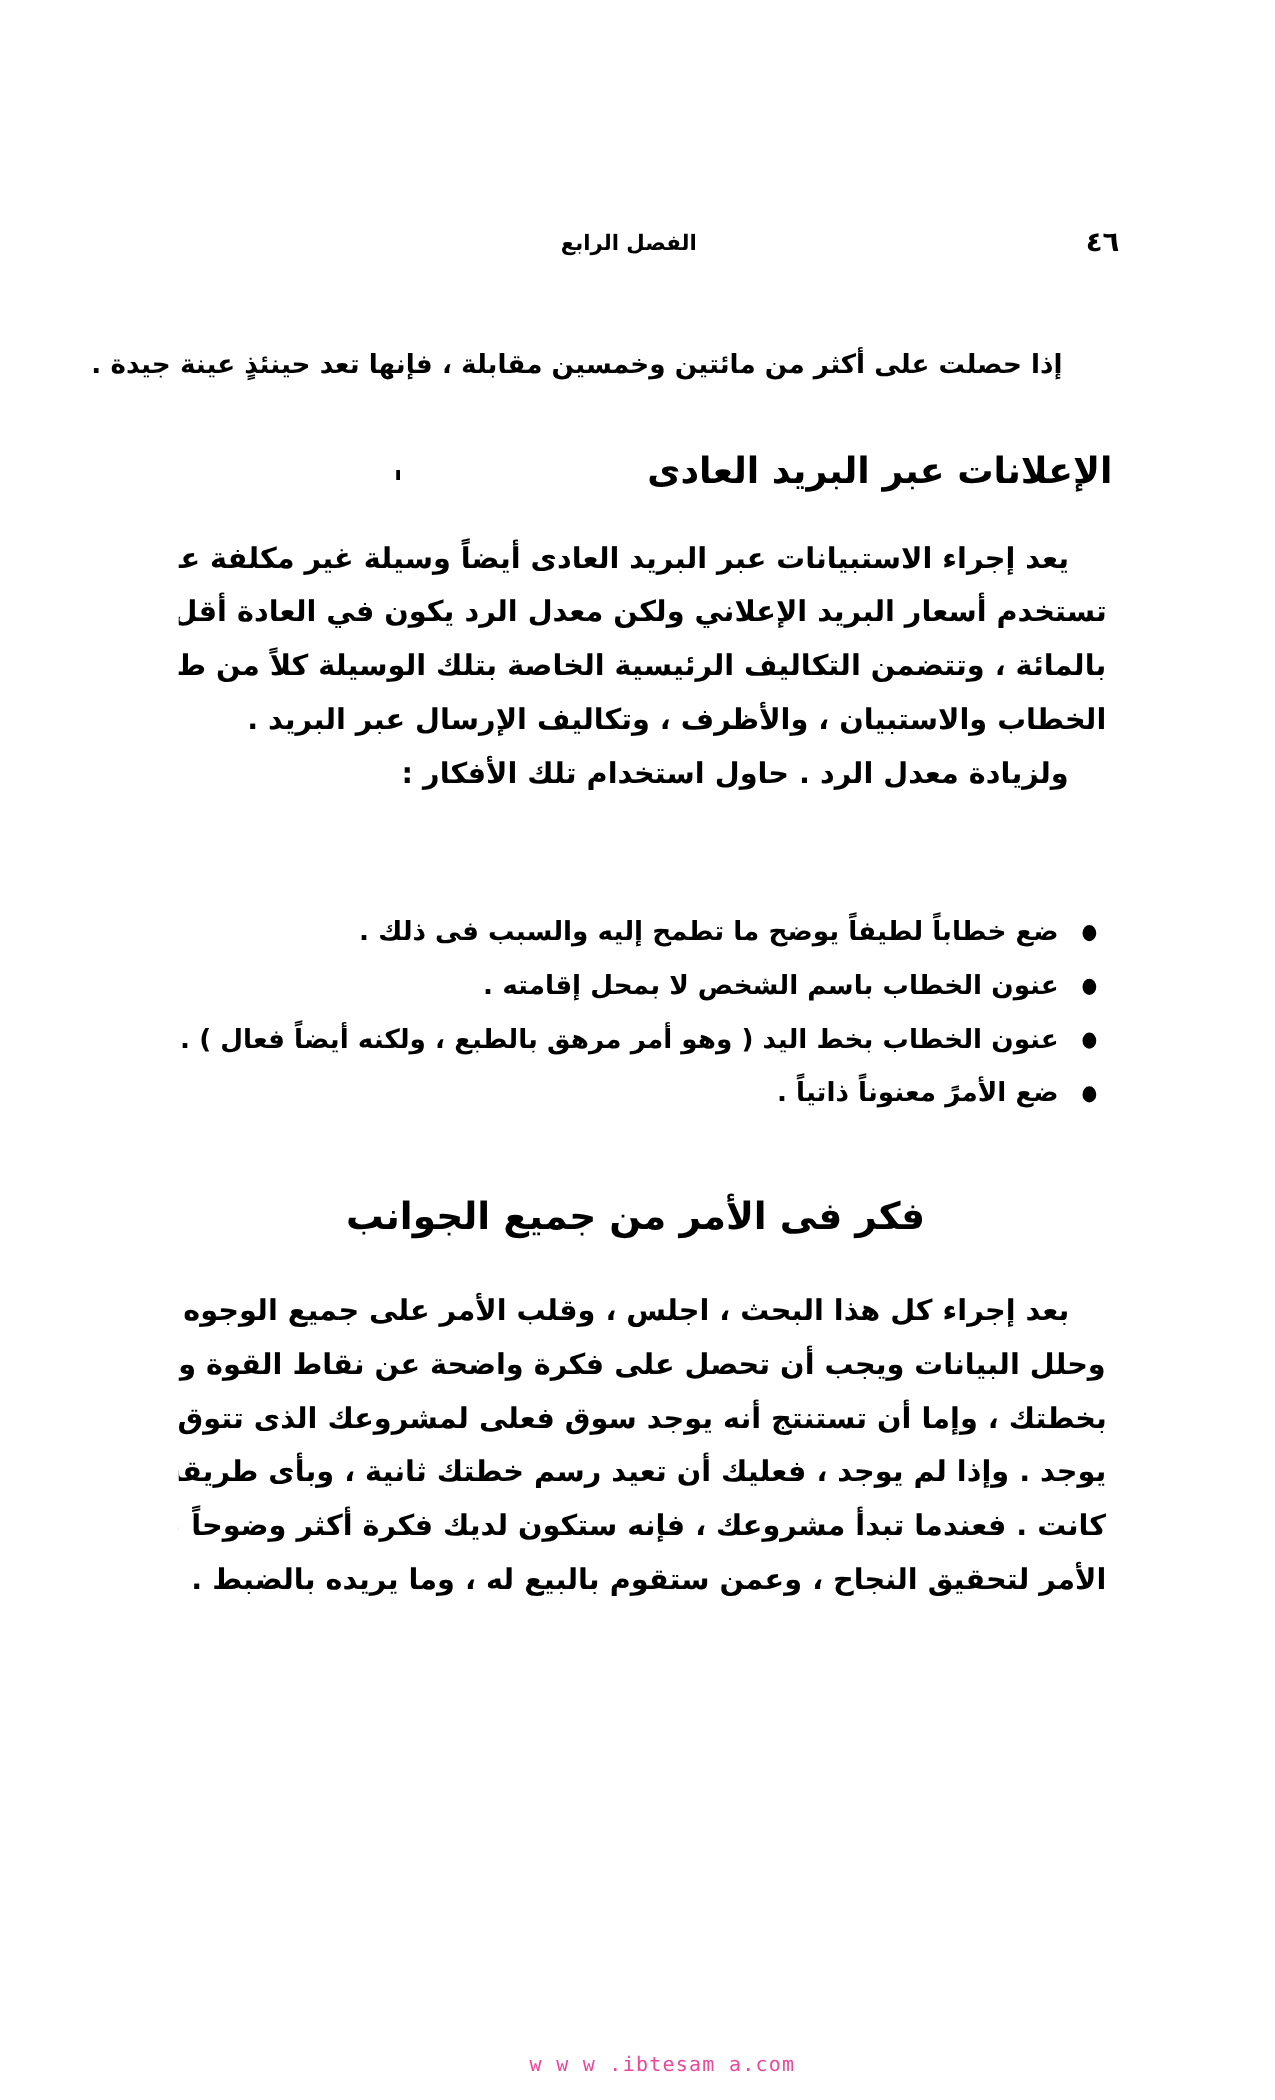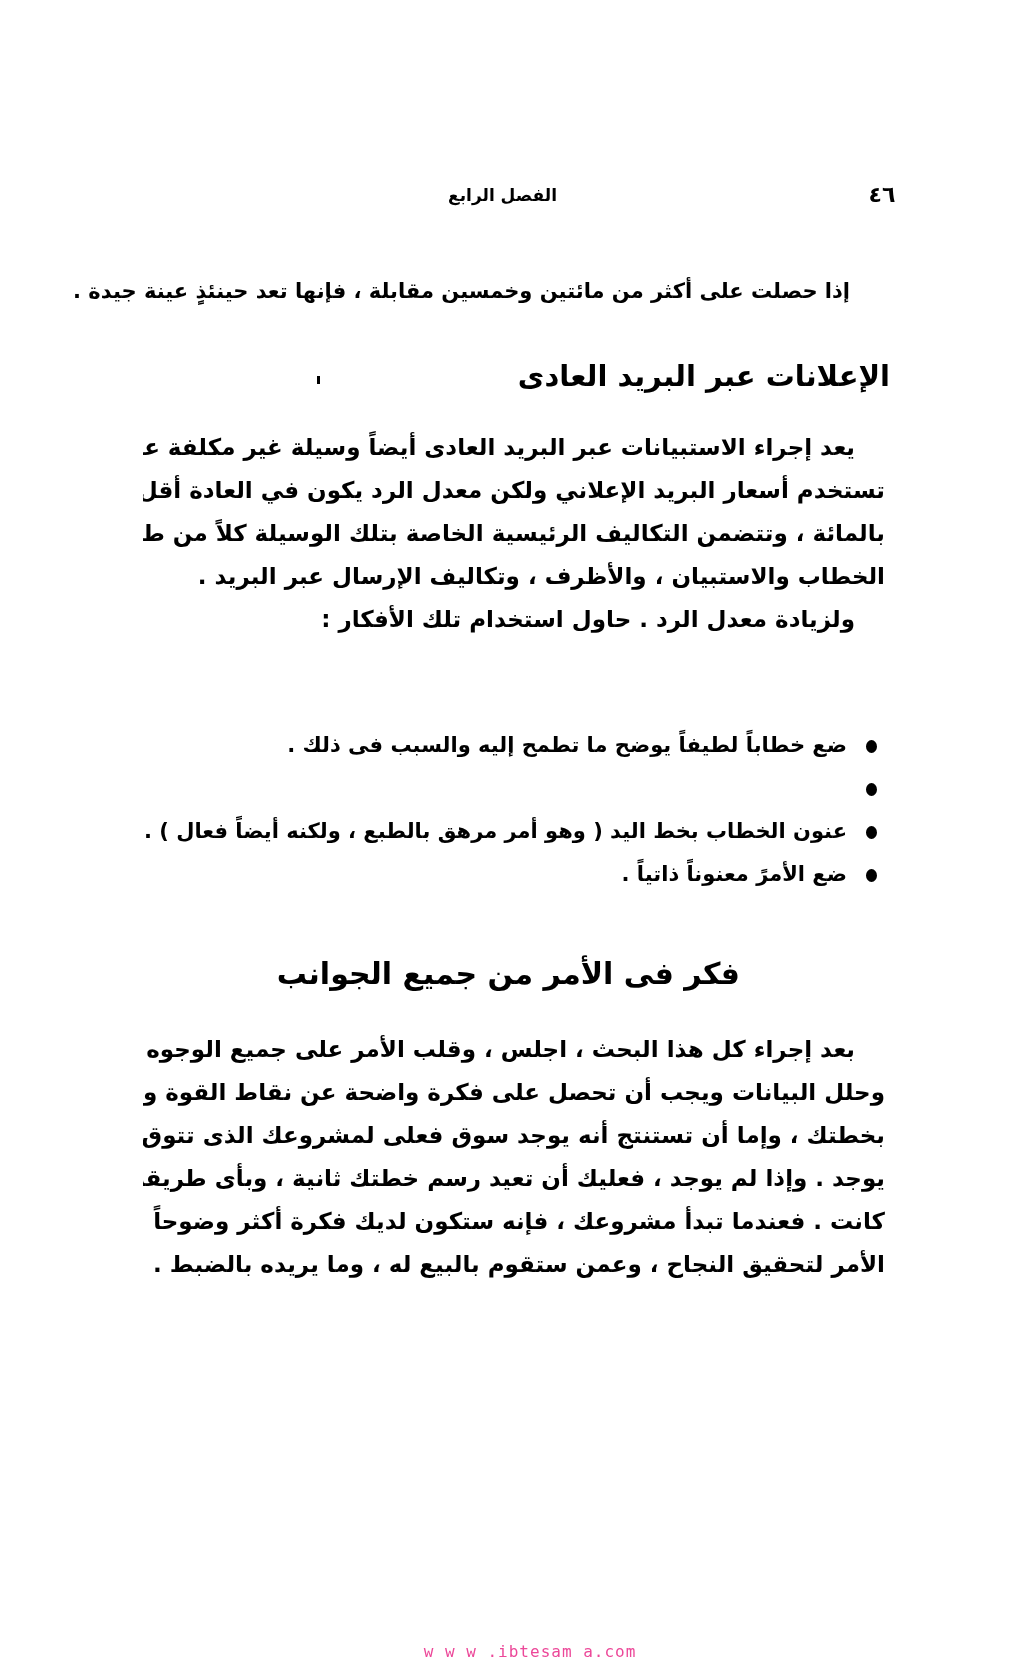--- a/index.html
+++ b/index.html
@@ -29,24 +29,24 @@
       left: 862px;
       top: 180px;
       width: 40px;
       text-align: center;
       font-size: 22px;
       font-weight: bold;
       line-height: 30px;
     }
     .running-header {
       position: absolute;
-      left: 417px;
+      left: 433px;
       top: 180px;
       width: 140px;
-      text-align: right;
+      text-align: center;
       font-size: 17px;
       font-weight: bold;
       line-height: 30px;
     }
 
     
     .text-block {
       position: absolute;
       left: 143px;
       width: 742px;
@@ -192,20 +192,21 @@
     <span class="text-line indent last">ولزيادة معدل الرد . حاول استخدام تلك الأفكار :</span>
   </div>
 
   <ul class="bullet-list rtl">
     <li class="bullet-item">
       <span class="bullet-dot"></span>
       <span class="bullet-text">ضع خطاباً لطيفاً يوضح ما تطمح إليه والسبب فى ذلك .</span>
     </li>
     <li class="bullet-item">
       <span class="bullet-dot"></span>
+      <span class="bullet-text">عنون الخطاب باسم الشخص لا بمحل إقامته .</span>
     </li>
     <li class="bullet-item">
       <span class="bullet-dot"></span>
       <span class="bullet-text">عنون الخطاب بخط اليد ( وهو أمر مرهق بالطبع ، ولكنه أيضاً فعال ) .</span>
     </li>
     <li class="bullet-item">
       <span class="bullet-dot"></span>
       <span class="bullet-text">ضع الأمرً معنوناً ذاتياً .</span>
     </li>
   </ul>

